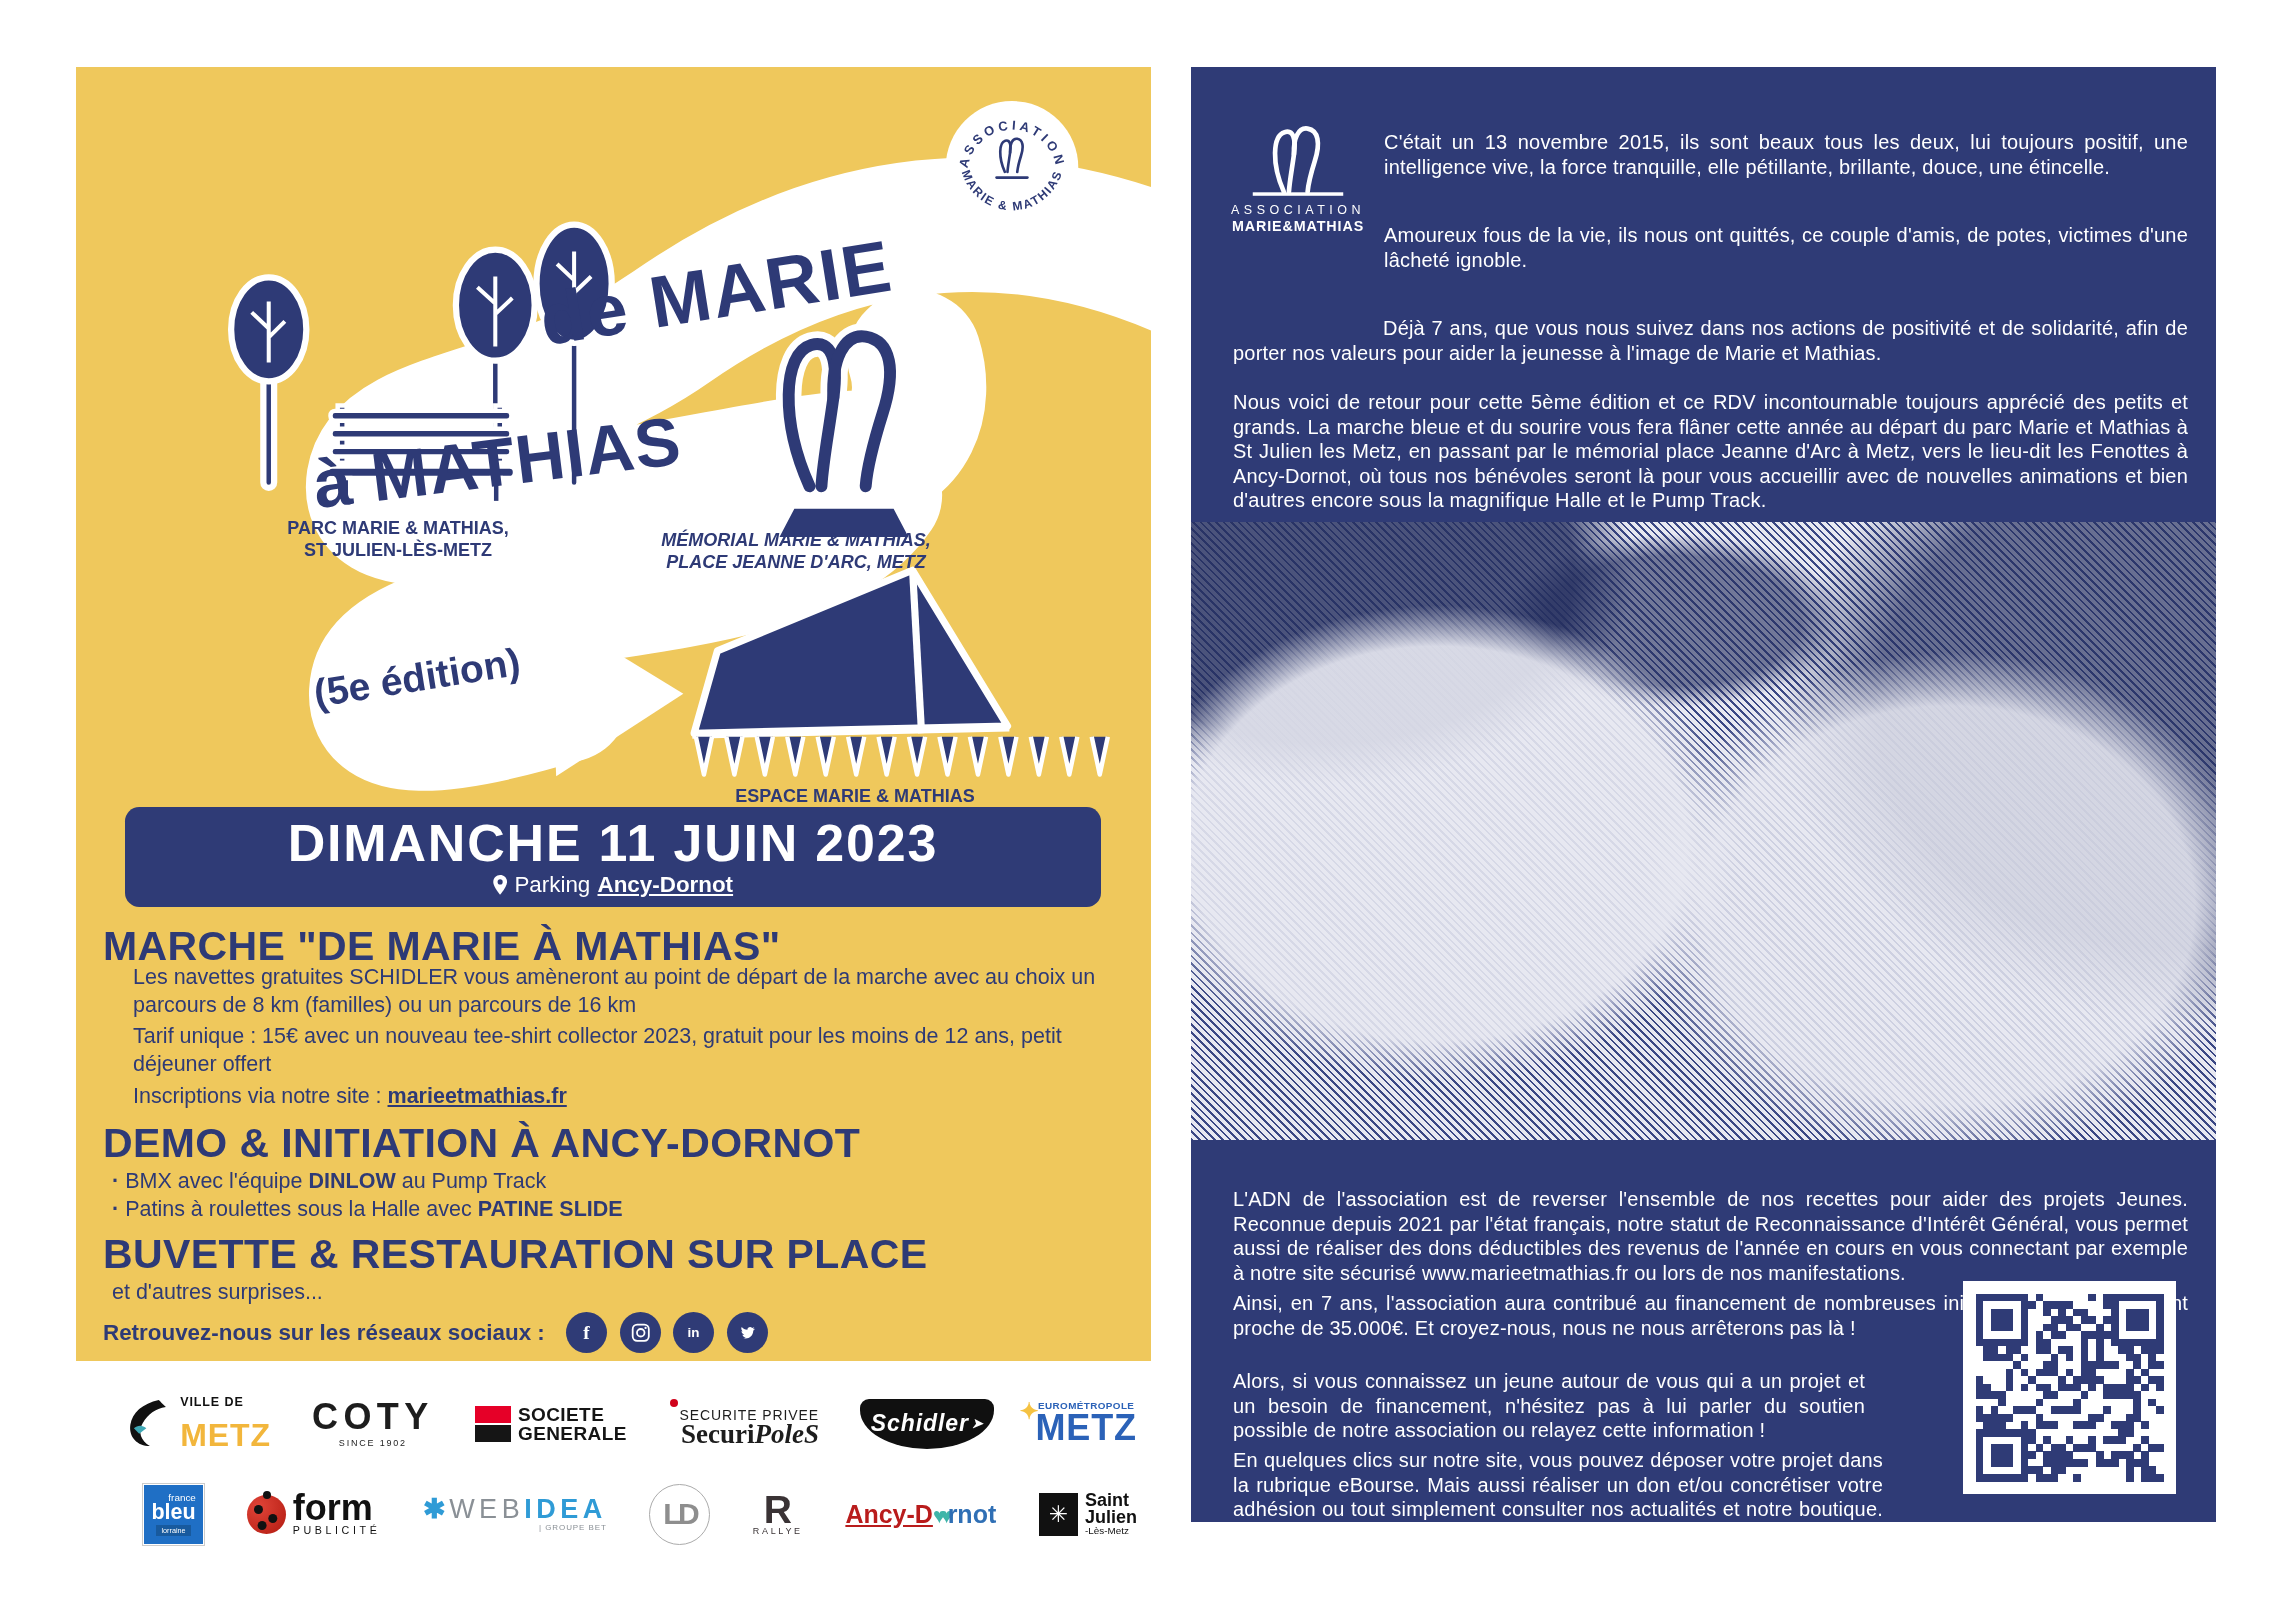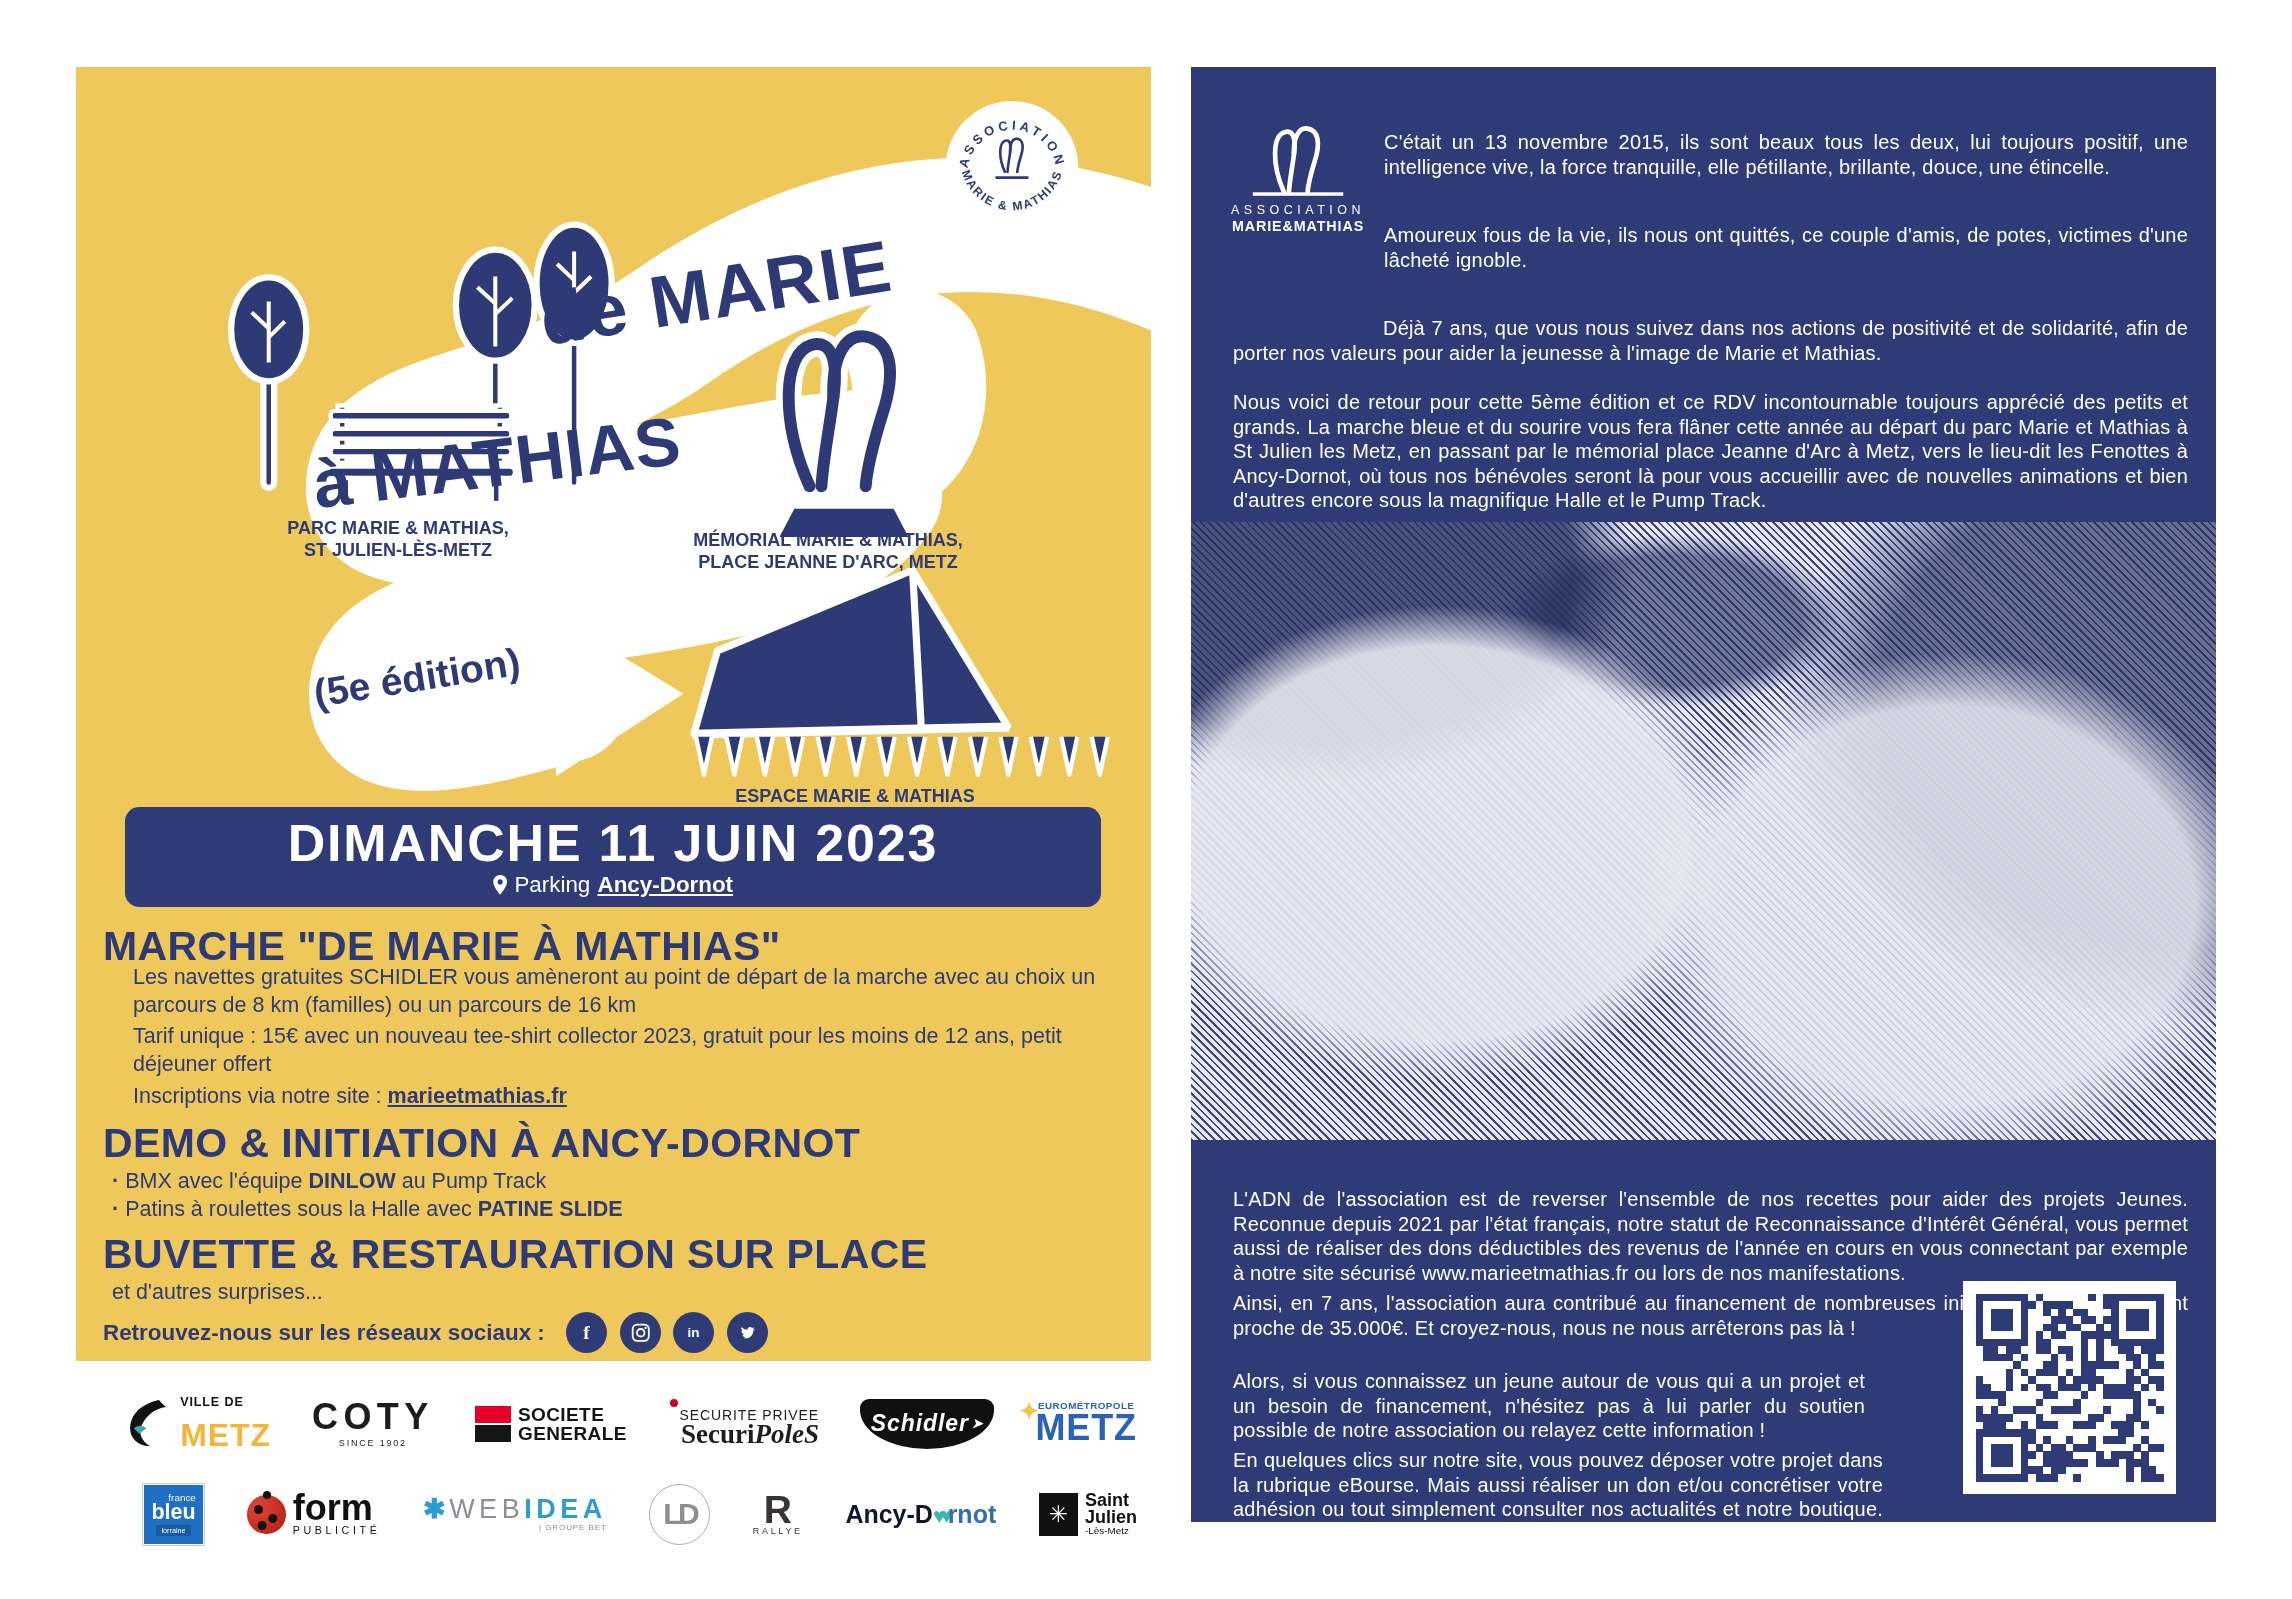--- a/index.html
+++ b/index.html
@@ -8,21 +8,21 @@
 
   
   #left-page{left:76px;top:67px;width:1075px;height:1294px;background:#EFC85C;overflow:hidden;}
   #left-art{left:0;top:0;width:1075px;height:1294px;}
   .map-title{position:absolute;color:#2E3A76;font-weight:800;white-space:nowrap;text-align:center;}
   #title-de-marie{left:407px;top:184px;width:466px;font-size:73px;transform:rotate(-9deg);letter-spacing:1.8px;}
   #title-a-mathias{left:188px;top:356px;width:466px;font-size:68px;transform:rotate(-7deg);letter-spacing:0.9px;}
   #title-edition{left:202px;top:589px;width:278px;font-size:39px;transform:rotate(-9deg);}
   .map-caption{position:absolute;color:#2E3A76;font-weight:700;font-size:18px;line-height:22.4px;text-align:center;}
   #caption-parc{left:116px;top:450px;width:412px;}
-  #caption-memorial{left:546px;top:462px;width:412px;}
+  #caption-memorial{left:514px;top:462px;width:412px;font-style:italic;}
   #caption-espace{left:573px;top:718px;width:412px;}
 
   #banner{left:49px;top:740px;width:976px;height:100px;background:#2F3B76;border-radius:14.3px;color:#fff;text-align:center;}
   #banner .date{font-size:52px;font-weight:800;letter-spacing:1.8px;margin-top:9px;line-height:54px;}
   #banner .loc{display:flex;justify-content:center;align-items:center;gap:7.2px;font-size:22.4px;margin-top:1.8px;}
   #banner .loc b{text-decoration:underline;}
 
   .h2{position:absolute;left:27px;color:#2E3A76;font-weight:800;font-size:41px;letter-spacing:0.4px;white-space:nowrap;}
   .bd{position:absolute;left:57px;color:#2E3A76;font-size:21.5px;font-weight:500;line-height:28px;width:976px;}
   .bd b{font-weight:800;}
@@ -78,21 +78,21 @@
   .wi-web{color:#8A9096;font-size:27px;letter-spacing:4.5px;}
   .wi-idea{color:#2F9BD6;font-size:27px;font-weight:800;letter-spacing:4.5px;}
   .wi-sub{font-size:8px;color:#8A9096;text-align:right;letter-spacing:0.9px;margin-top:1.8px;}
   
   .off-circ{width:59px;height:59px;border-radius:50%;border:1.8px solid #ABABAB;display:flex;align-items:center;justify-content:center;color:#8E8E8E;font-size:30px;font-weight:800;letter-spacing:-3.6px;}
   
   .ral-r{font-size:39px;font-weight:800;color:#3A3335;line-height:0.9;}
   .ral-sub{font-size:9px;color:#3A3335;letter-spacing:2.7px;}
   
   .ancy{font-size:25px;font-weight:800;}
-  .ancy .a1{color:#0f172a;}
+  .ancy .a1{color:#b91c1c;text-decoration:underline;}
   .ancy .hearts{color:#3FB5A9;font-size:21.5px;letter-spacing:-5.4px;}
   .ancy .a2{color:#2F6FB5;}
   
   .sj-ico{width:39px;height:43px;background:#111;color:#fff;font-size:23px;display:flex;align-items:center;justify-content:center;}
   .sj-t1{font-size:18px;font-weight:800;color:#111;line-height:17px;}
   .sj-t3{font-size:9.9px;color:#111;}
 
   
   #right-page{left:1191px;top:67px;width:1025px;height:1455px;background:#2F3B76;color:#fff;overflow:hidden;}
   .rp{position:absolute;font-size:20px;line-height:24.6px;text-align:justify;letter-spacing:0.2px;}

